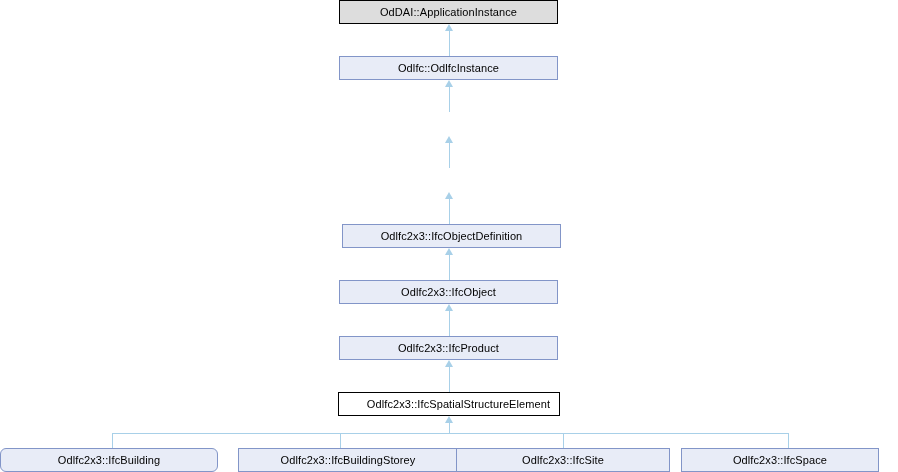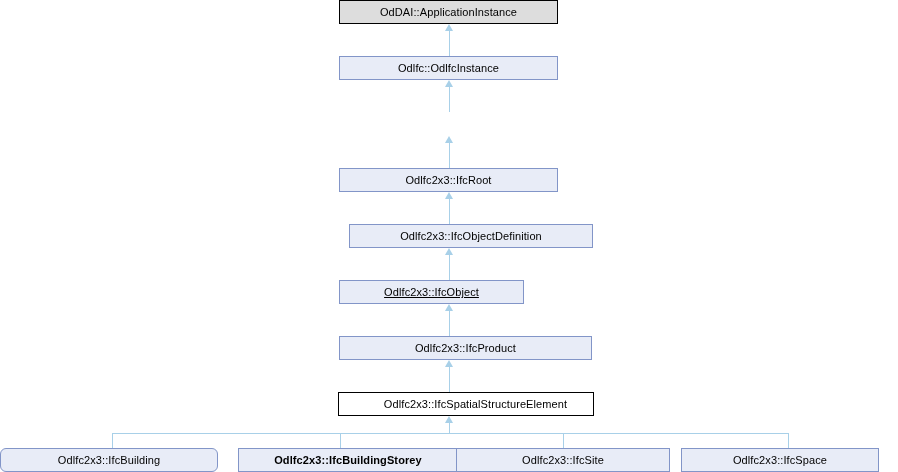--- a/index.html
+++ b/index.html
@@ -79,25 +79,24 @@
     <div class="edge-v" style="left: 449px; top: 311px; height: 25px;"></div>
     <div class="arrow-up" style="left: 445px; top: 304px;"></div>
     <div class="edge-v" style="left: 449px; top: 367px; height: 25px;"></div>
     <div class="arrow-up" style="left: 445px; top: 360px;"></div>
     <div class="edge-v" style="left: 449px; top: 423px; height: 11px;"></div>
     <div class="arrow-up" style="left: 445px; top: 416px;"></div>
     <div class="edge-h" style="left: 112px; top: 433px; width: 676px;"></div>
     <div class="edge-v" style="left: 112px; top: 433px; height: 15px;"></div>
     <div class="node normal" style="left: 0px; top: 448px; width: 218px; border-radius: 6px;"><span>Odlfc2x3::IfcBuilding</span></div>
     <div class="edge-v" style="left: 340px; top: 433px; height: 15px;"></div>
-    <div class="node normal" style="left: 238px; top: 448px; width: 220px; font-weight: bold;"><span>Odlfc2x3::IfcBuildingStorey</span></div>
+    <div class="node normal" style="left: 238px; top: 448px; width: 220px;"><span>Odlfc2x3::IfcBuildingStorey</span></div>
     <div class="edge-v" style="left: 563px; top: 433px; height: 15px;"></div>
     <div class="node normal" style="left: 456px; top: 448px; width: 214px;"><span>Odlfc2x3::IfcSite</span></div>
     <div class="edge-v" style="left: 788px; top: 433px; height: 15px;"></div>
     <div class="node normal" style="left: 681px; top: 448px; width: 198px;"><span>Odlfc2x3::IfcSpace</span></div>
     <div class="node root" style="left: 339px; top: 0px; width: 219px;"><span>OdDAI::ApplicationInstance</span></div>
     <div class="node normal" style="left: 339px; top: 56px; width: 219px;"><span>Odlfc::OdlfcInstance</span></div>
-    <div class="node normal" style="left: 339px; top: 168px; width: 219px;"><span>Odlfc2x3::IfcRoot</span></div>
-    <div class="node normal" style="left: 349px; top: 224px; width: 244px;"><span>Odlfc2x3::IfcObjectDefinition</span></div>
-    <div class="node normal" style="left: 339px; top: 280px; width: 185px; text-decoration: underline;"><span>Odlfc2x3::IfcObject</span></div>
-    <div class="node normal" style="left: 339px; top: 336px; width: 253px;"><span>Odlfc2x3::IfcProduct</span></div>
-    <div class="node current" style="left: 338px; top: 392px; width: 256px; padding-left: 19px;"><span>Odlfc2x3::IfcSpatialStructureElement</span></div>
+    <div class="node normal" style="left: 342px; top: 224px; width: 219px;"><span>Odlfc2x3::IfcObjectDefinition</span></div>
+    <div class="node normal" style="left: 339px; top: 280px; width: 219px;"><span>Odlfc2x3::IfcObject</span></div>
+    <div class="node normal" style="left: 339px; top: 336px; width: 219px;"><span>Odlfc2x3::IfcProduct</span></div>
+    <div class="node current" style="left: 338px; top: 392px; width: 222px; padding-left: 19px;"><span>Odlfc2x3::IfcSpatialStructureElement</span></div>
   </div>
 
 </body></html>

